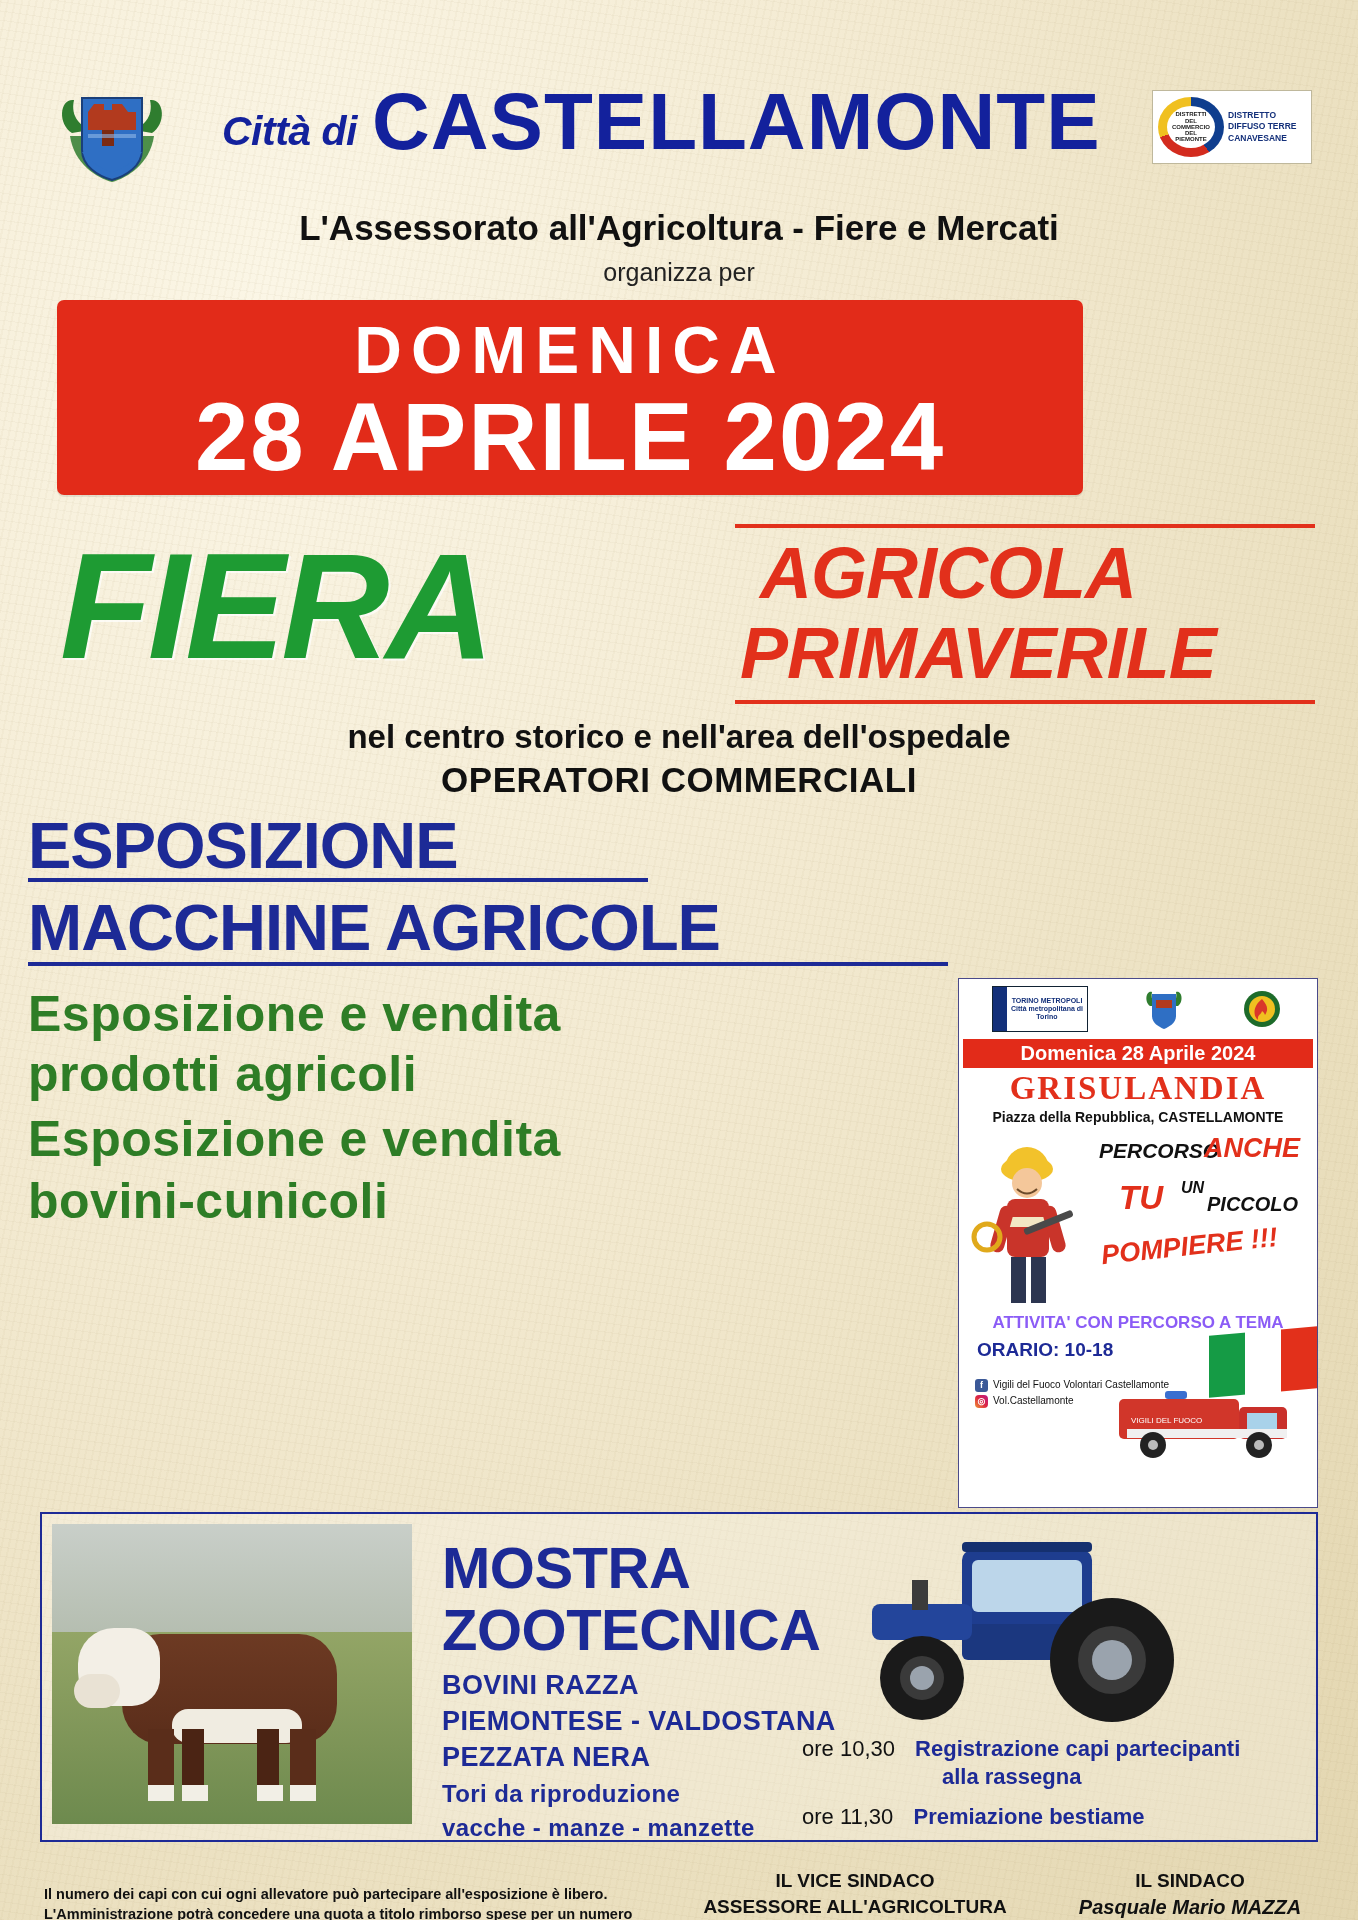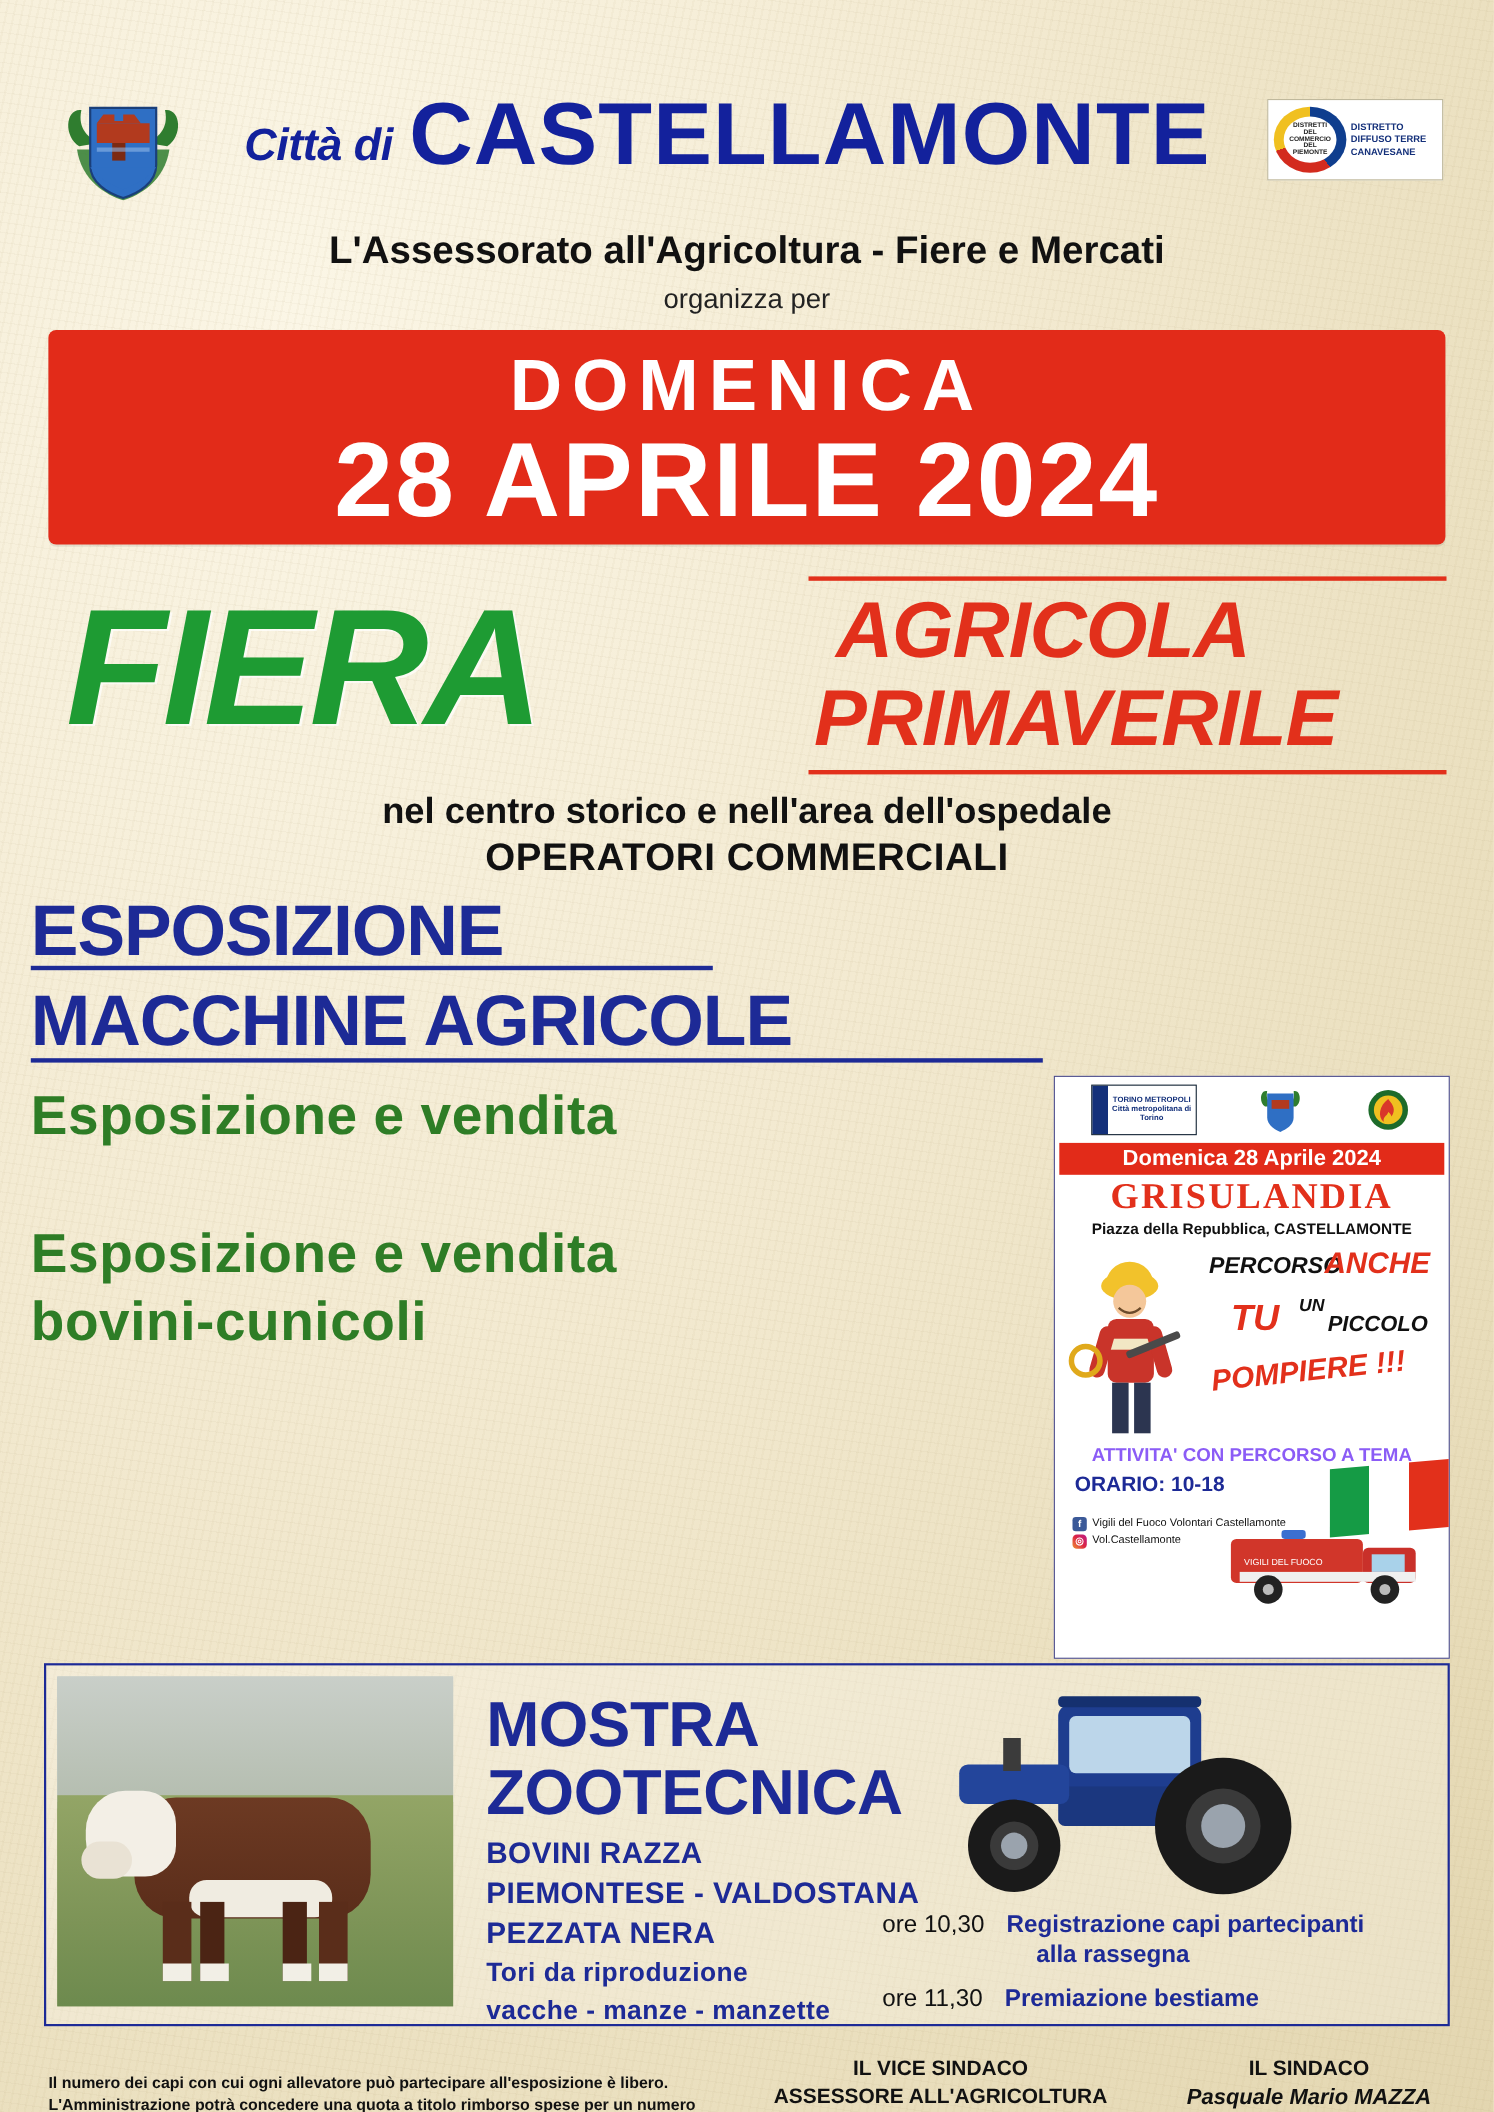--- a/index.html
+++ b/index.html
@@ -59,21 +59,21 @@
     position:absolute;left:0;top:208px;width:1358px;text-align:center;
     font-size:35px;font-weight:bold;color:#111;
   }
   .organizza{
     position:absolute;left:0;top:258px;width:1358px;text-align:center;
     font-size:25px;color:#222;
   }
 
   
   .dateband{
-    position:absolute;left:44px;top:300px;width:1270px;height:195px;
+    position:absolute;left:57px;top:300px;width:1026px;height:195px;
     background:#e22b19;border-radius:7px;
     box-shadow:0 2px 0 rgba(0,0,0,.08);
   }
   .domenica{
     position:absolute;left:0;top:12px;width:100%;text-align:center;
     color:#fff;font-weight:bold;font-size:66px;letter-spacing:9px;
   }
   .bigdate{
     position:absolute;left:0;top:82px;width:100%;text-align:center;
     color:#fff;font-weight:bold;font-size:96px;letter-spacing:2px;
@@ -282,20 +282,21 @@
 
     <div class="centro">nel centro storico e nell'area dell'ospedale</div>
     <div class="operatori">OPERATORI COMMERCIALI</div>
 
     <div class="esposizione">ESPOSIZIONE</div>
     <div class="ul1"></div>
     <div class="macchine">MACCHINE AGRICOLE</div>
     <div class="ul2"></div>
 
     <div class="greentxt g1">Esposizione e vendita</div>
+    <div class="greentxt g2">prodotti agricoli</div>
     <div class="greentxt g3">Esposizione e vendita</div>
     <div class="greentxt g4">bovini-cunicoli</div>
 
     <div class="gris">
       <div class="logos">
         <div class="logo-torino">TORINO METROPOLI Città metropolitana di Torino</div>
         <svg class="logo-round" viewBox="0 0 44 46">
           <path d="M8 20 C2 16 4 4 10 6 C8 15 14 18 18 20 Z" fill="#2f7d2f"></path>
           <path d="M36 20 C42 16 40 4 34 6 C36 15 30 18 26 20 Z" fill="#2f7d2f"></path>
           <path d="M10 8 h24 v22 c0 7 -7 11 -12 13 c-5 -2 -12 -6 -12 -13 Z" fill="#2f6fc4"></path>

